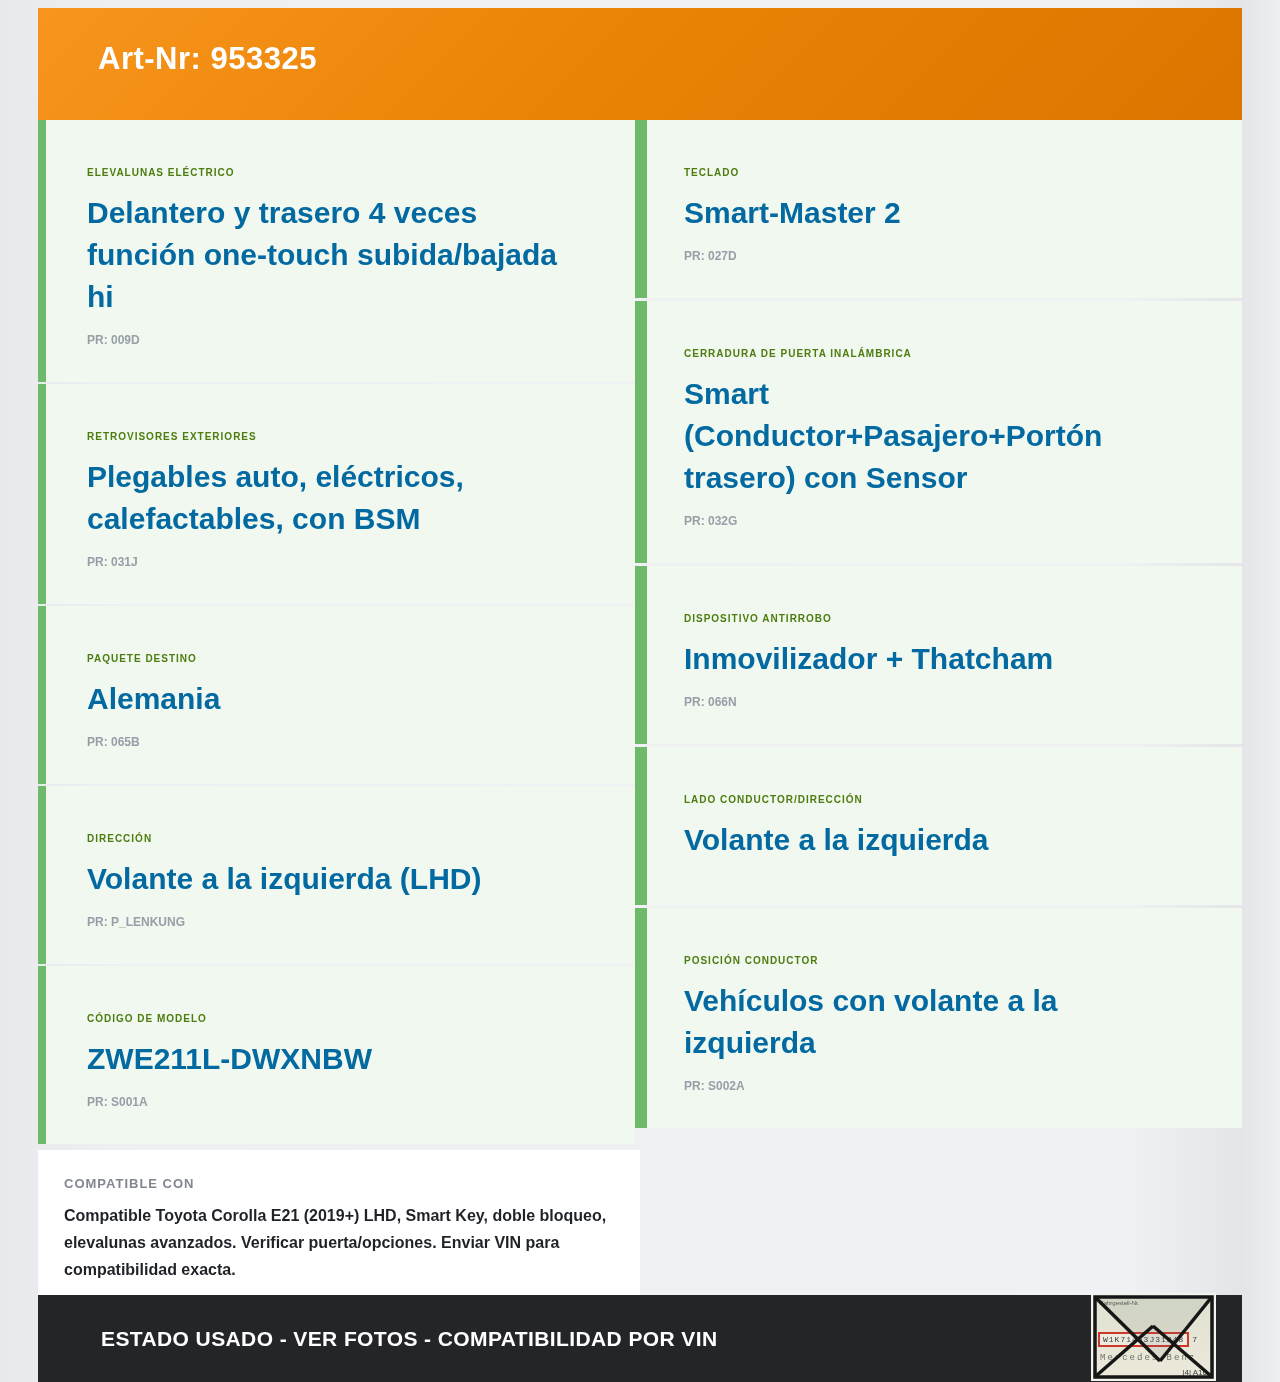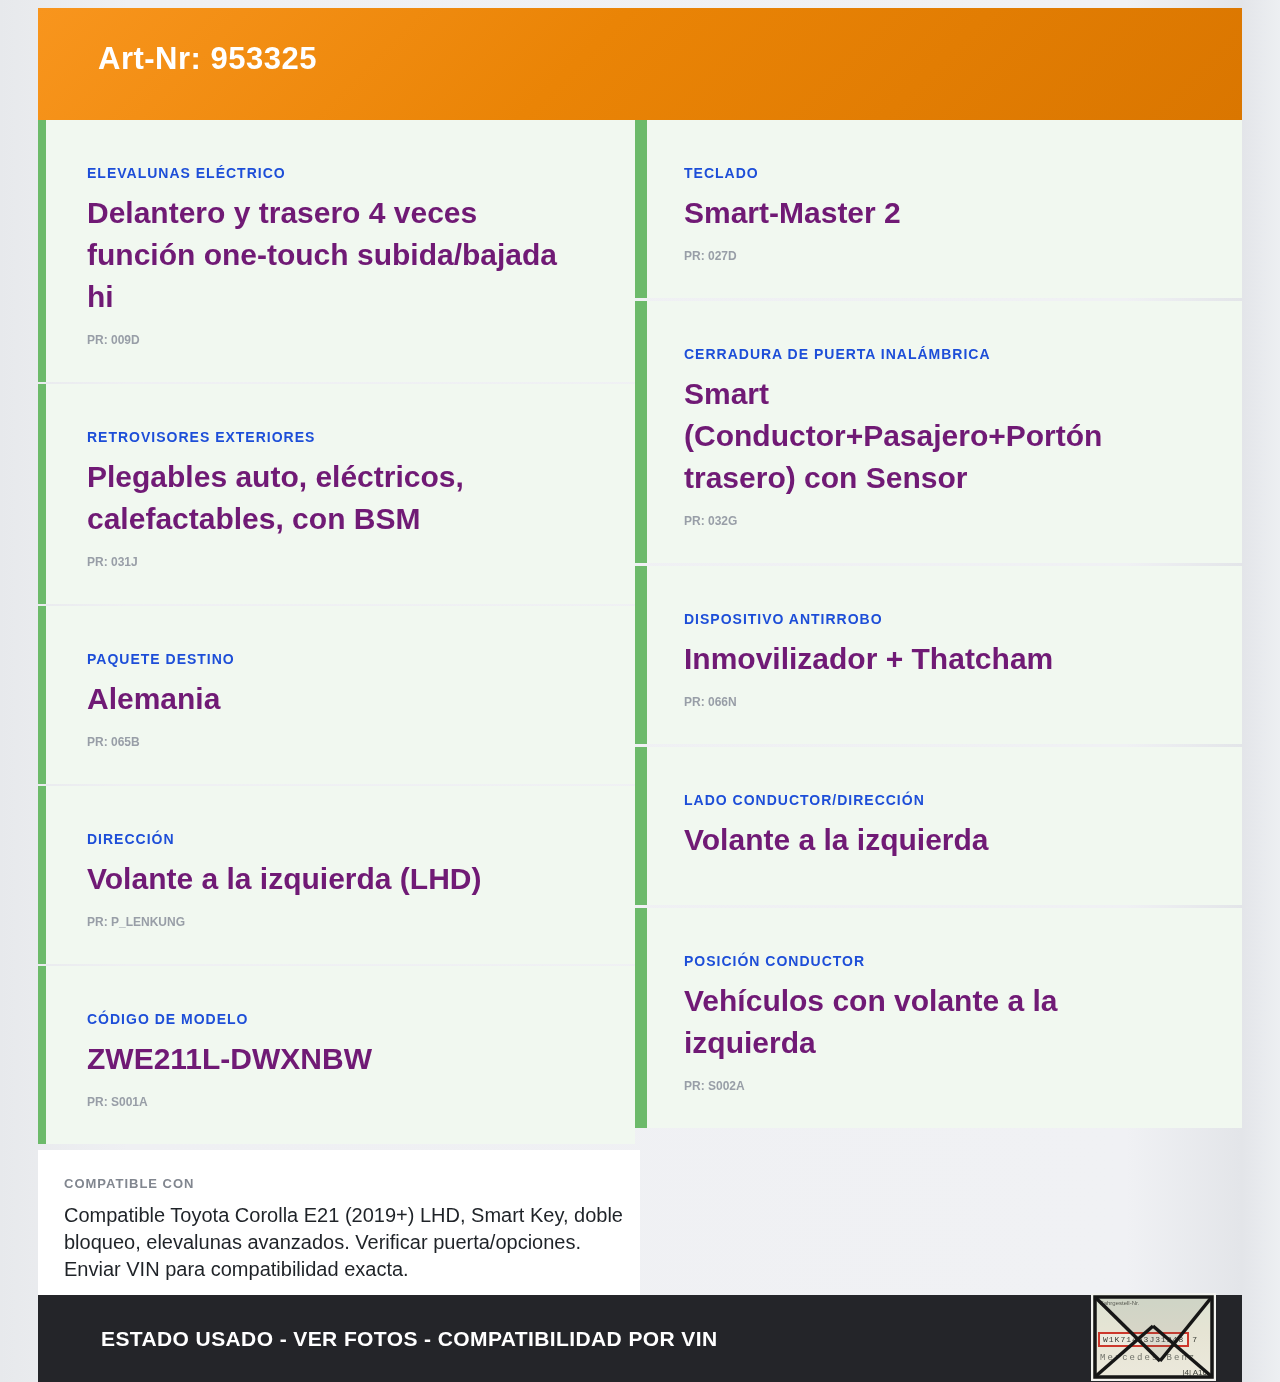--- a/index.html
+++ b/index.html
@@ -46,30 +46,30 @@
     border-left: 8px solid #6cba6a;
     padding: 44px 45px 32px 41px;
     margin-bottom: 2px;
   }
   .col-right .card {
     border-left-width: 12px;
     padding: 44px 56px 32px 37px;
     margin-bottom: 3px;
   }
   .card-label {
-    color: #1d4ed8;
-    font-size: 14px;
+    color: #4d7c0f;
+    font-size: 10px;
     font-weight: 700;
     letter-spacing: 1px;
     line-height: 18px;
     text-transform: uppercase;
     margin-bottom: 10px;
   }
   .card-title {
-    color: #701a75;
+    color: #0369a1;
     font-size: 30px;
     font-weight: 700;
     line-height: 42px;
     overflow-wrap: anywhere;
     margin-bottom: 12px;
   }
   .card-pr {
     color: #989ea7;
     font-size: 12px;
     line-height: 20px;
@@ -85,22 +85,22 @@
   }
   .compat-label {
     color: #81868f;
     font-size: 13px;
     font-weight: 700;
     letter-spacing: 1px;
     margin-bottom: 11px;
   }
   .compat-text {
     color: #1f2328;
-    font-size: 20px;
-    font-weight: 400;
+    font-size: 16px;
+    font-weight: 700;
     line-height: 27px;
   }
   
   .footer {
     position: absolute;
     left: 38px; top: 1295px;
     width: 1204px; height: 87px;
     background: #242529;
     display: flex;
     align-items: center;

